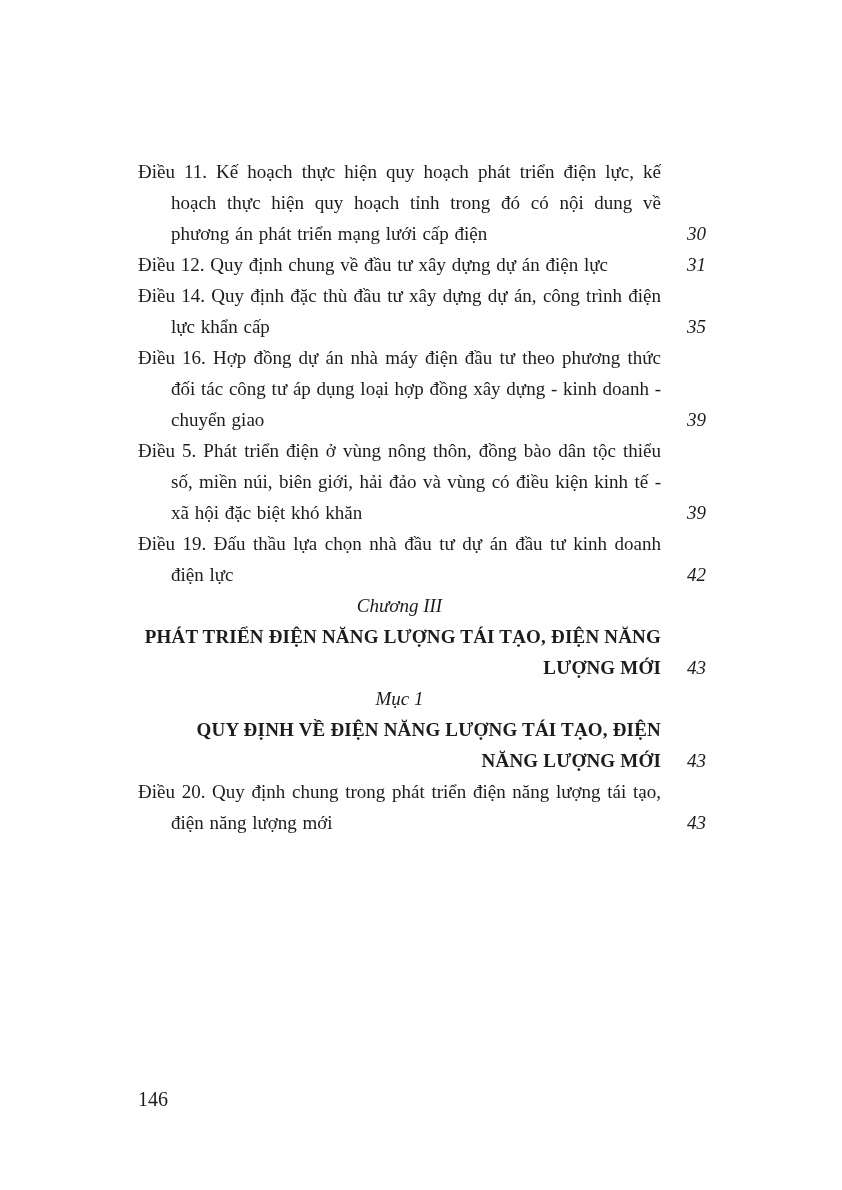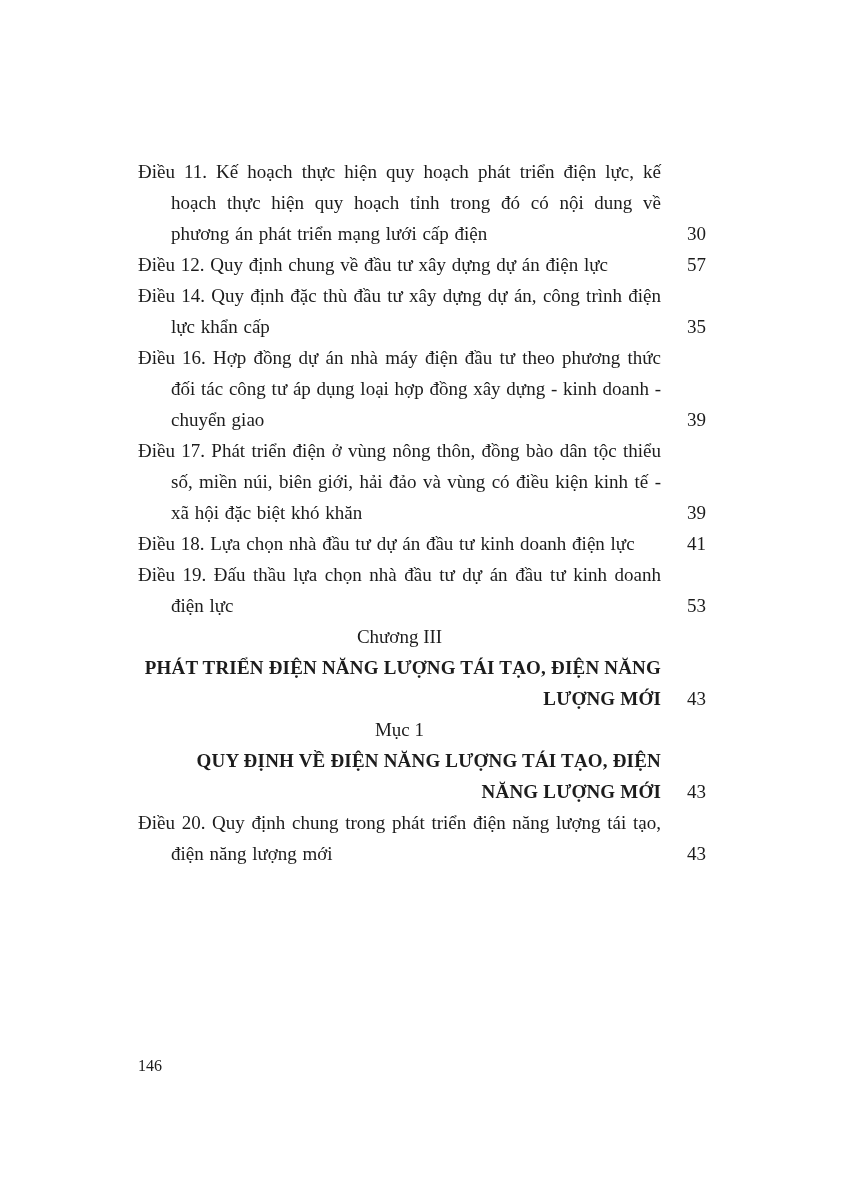--- a/index.html
+++ b/index.html
@@ -36,80 +36,77 @@
     text-indent: -33px;
     word-spacing: 1px;
   }
 
   .entry .p {
     position: absolute;
     right: 0;
     bottom: 0;
     font-size: 19px;
     line-height: 31px;
+    font-style: italic;
   }
 
   .entry.centered .t {
     text-align: center;
     padding-left: 0;
     text-indent: 0;
     word-spacing: normal;
   }
-  .entry.italic .t { }
+  .entry.italic .t { font-style: italic; }
   .entry.bold .t { font-weight: 700; letter-spacing: 0.2px; text-align: right; }
 
   .folio {
     position: absolute;
     left: 138px;
-    top: 1050px;
-    font-size: 16px;
+    top: 1084px;
+    font-size: 20px;
     line-height: 31px;
   }
 </style>
 </head>
 <body>
 
 <div class="page">
   <main class="toc">
 
     <div class="entry article">
       <p class="t">Điều 11. Kế hoạch thực hiện quy hoạch phát triển điện lực, kế hoạch thực hiện quy hoạch tỉnh trong đó có nội dung về phương án phát triển mạng lưới cấp điện</p>
       <span class="p">30</span>
     </div>
 
     <div class="entry article">
       <p class="t">Điều 12. Quy định chung về đầu tư xây dựng dự án điện lực</p>
-      <span class="p">57</span>
+      <span class="p">31</span>
     </div>
 
 
 
     <div class="entry article">
       <p class="t">Điều 14. Quy định đặc thù đầu tư xây dựng dự án, công trình điện lực khẩn cấp</p>
       <span class="p">35</span>
     </div>
 
     <div class="entry article">
       <p class="t">Điều 16. Hợp đồng dự án nhà máy điện đầu tư theo phương thức đối tác công tư áp dụng loại hợp đồng xây dựng - kinh doanh - chuyển giao</p>
       <span class="p">39</span>
     </div>
 
     <div class="entry article">
-      <p class="t">Điều 17. Phát triển điện ở vùng nông thôn, đồng bào dân tộc thiểu số, miền núi, biên giới, hải đảo và vùng có điều kiện kinh tế - xã hội đặc biệt khó khăn</p>
+      <p class="t">Điều 5. Phát triển điện ở vùng nông thôn, đồng bào dân tộc thiểu số, miền núi, biên giới, hải đảo và vùng có điều kiện kinh tế - xã hội đặc biệt khó khăn</p>
       <span class="p">39</span>
     </div>
 
-    <div class="entry article">
-      <p class="t">Điều 18. Lựa chọn nhà đầu tư dự án đầu tư kinh doanh điện lực</p>
-      <span class="p">41</span>
-    </div>
 
     <div class="entry article">
       <p class="t">Điều 19. Đấu thầu lựa chọn nhà đầu tư dự án đầu tư kinh doanh điện lực</p>
-      <span class="p">53</span>
+      <span class="p">42</span>
     </div>
 
     <div class="entry centered italic">
       <p class="t">Chương III</p>
       <span class="p"></span>
     </div>
 
     <div class="entry centered bold">
       <p class="t">PHÁT TRIỂN ĐIỆN NĂNG LƯỢNG TÁI TẠO, ĐIỆN NĂNG LƯỢNG MỚI</p>
       <span class="p">43</span>

